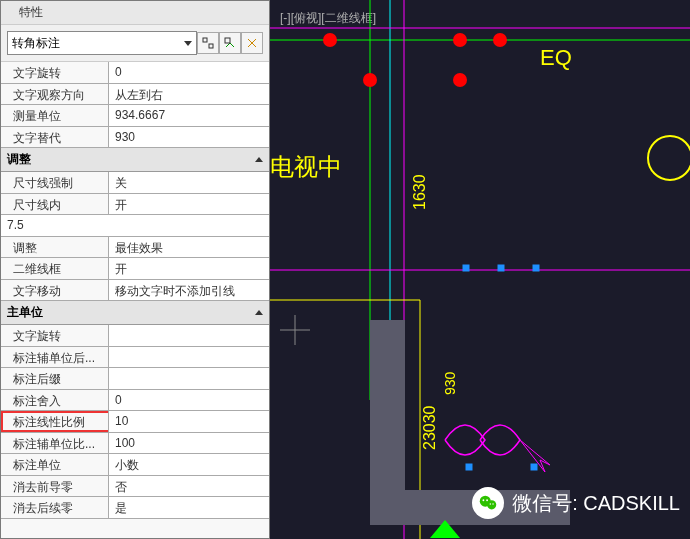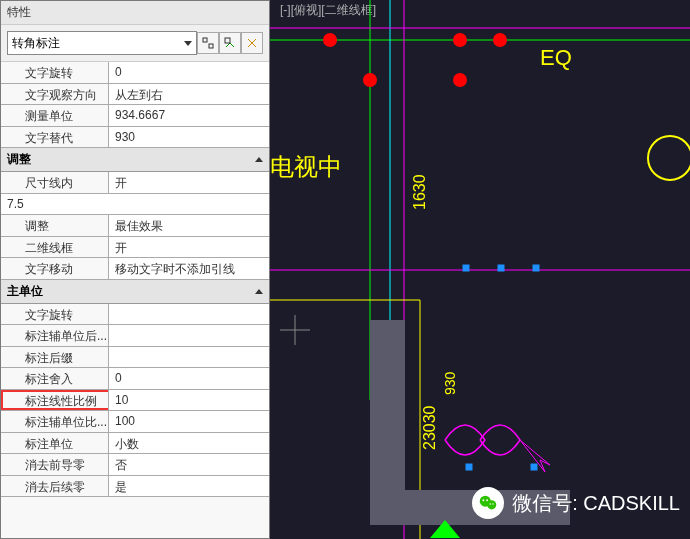--- a/index.html
+++ b/index.html
@@ -1,31 +1,31 @@
 <!DOCTYPE html>
 <html><head>
 <meta charset="utf-8">
 <style>
 *{box-sizing:border-box;margin:0;padding:0;font-family:"Microsoft YaHei","SimSun",sans-serif}
 body{width:690px;height:539px;background:#1a1a2e;display:flex;overflow:hidden;position:relative}
 .panel{width:270px;height:539px;background:#f0f0f0;border:1px solid #7a7a7a;display:flex;flex-direction:column;font-size:12px;z-index:2}
-.panel-title{background:#e8e8e8;padding:3px 6px;border-bottom:1px solid #ccc;color:#333}
+.panel-title{background:#e8e8e8;padding:3px 18px;border-bottom:1px solid #ccc;color:#333}
 .dropdown-row{padding:6px;display:flex;align-items:center;gap:0;border-bottom:1px solid #ccc}
 .dropdown{flex:1;height:24px;border:1px solid #888;background:#fff;display:flex;align-items:center;justify-content:space-between;padding:0 4px}
 .dropdown-arrow{border-left:4px solid transparent;border-right:4px solid transparent;border-top:5px solid #333}
 .tool-btn{width:22px;height:22px;border:1px solid #aaa;background:#f5f5f5;display:flex;align-items:center;justify-content:center;cursor:pointer}
 .prop-list{flex:1;overflow:auto;background:#f8f8f8}
 .prop-row{display:flex;border-bottom:1px solid #aaa;height:21.5px;align-items:stretch}
-.prop-label{width:108px;padding:3px 4px 3px 24px;border-right:1px solid #aaa;color:#333;white-space:nowrap;overflow:hidden}
+.prop-label{width:108px;padding:3px 4px 3px 12px;border-right:1px solid #aaa;color:#333;white-space:nowrap;overflow:hidden}
 .prop-value{flex:1;padding:3px 6px;background:#fff;color:#333;white-space:nowrap;overflow:hidden}
 .section-header{background:#e4e4e4;padding:3px 6px;font-weight:bold;border-bottom:1px solid #999;display:flex;justify-content:space-between;align-items:center;cursor:pointer}
 .section-header .collapse{border-left:4px solid transparent;border-right:4px solid transparent;border-bottom:5px solid #333}
 .highlight{box-shadow:0 0 0 2px #e33 inset}
 .viewport{flex:1;background:#1b1b2a;position:relative;overflow:hidden}
-.view-tab{position:absolute;top:2px;left:10px;color:#b0b0b0;font-size:12px}
+.view-tab{position:absolute;top:10px;left:10px;color:#b0b0b0;font-size:12px}
 svg.drawing{position:absolute;inset:0}
 .wechat{position:absolute;right:10px;bottom:20px;display:flex;align-items:center;gap:8px;color:#fff;font-size:20px;z-index:3}
 .wechat-icon{width:32px;height:32px;border-radius:50%;background:#fff;display:flex;align-items:center;justify-content:center}
 .wechat-icon svg{width:22px;height:22px}
 .grip{width:6px;height:6px;fill:#1e90ff;stroke:#1e90ff}
 </style>
 </head>
 <body>
 
 <div class="panel">
@@ -70,20 +70,24 @@
         <div class="prop-row">
           <div class="prop-label">文字替代</div>
           <div class="prop-value">930</div>
         </div>
       </div>
     <div class="section-header">
         <span>调整</span>
         <span class="collapse"></span>
       </div>
     <div id="adjust">
+        <div class="prop-row">
+          <div class="prop-label">尺寸线强制</div>
+          <div class="prop-value">关</div>
+        </div>
         <div class="prop-row">
           <div class="prop-label">尺寸线内</div>
           <div class="prop-value">开</div>
         </div>
         <div class="prop-row highlight">
           <div class="prop-value">7.5</div>
         </div>
         <div class="prop-row">
           <div class="prop-label">调整</div>
           <div class="prop-value">最佳效果</div>

